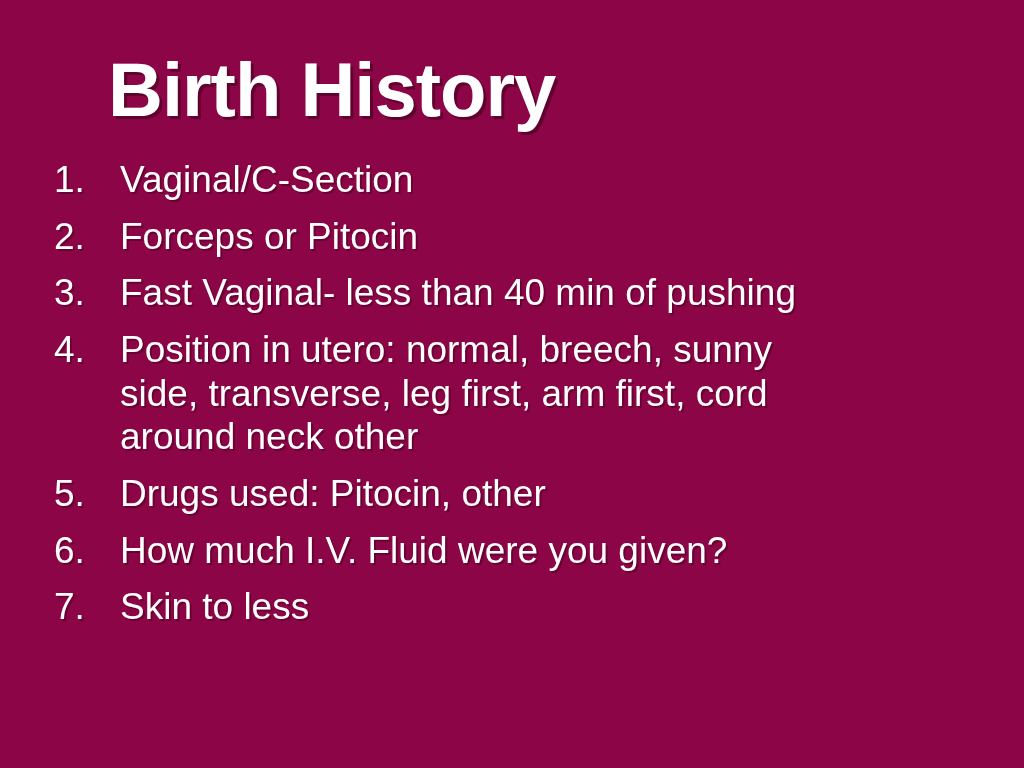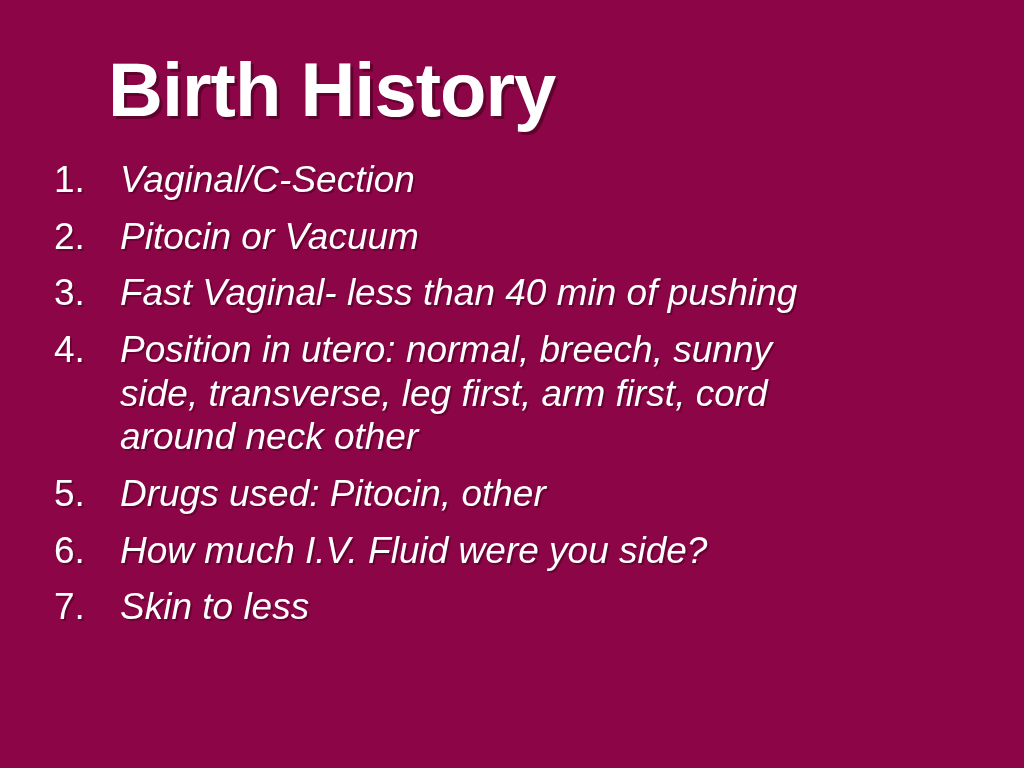--- a/index.html
+++ b/index.html
@@ -53,55 +53,54 @@
   .bullet-num {
     width: 72px;
     flex: 0 0 72px;
     text-align: left;
     padding-left: 6px;
     box-sizing: border-box;
   }
   .bullet-text {
     flex: 1 1 auto;
     padding-right: 120px;
-    font-style: italic;
   }
   
 </style>
 </head>
 <body>
 
 <div class="slide">
 
   <div class="slide-title">Birth History</div>
 
   <ul class="bullet-list">
     <li class="bullet-item">
       <span class="bullet-num">1.</span>
       <span class="bullet-text">Vaginal/C-Section</span>
     </li>
     <li class="bullet-item">
       <span class="bullet-num">2.</span>
-      <span class="bullet-text">Pitocin or Vacuum</span>
+      <span class="bullet-text">Forceps or Pitocin</span>
     </li>
     <li class="bullet-item">
       <span class="bullet-num">3.</span>
       <span class="bullet-text">Fast Vaginal- less than 40 min of pushing</span>
     </li>
     <li class="bullet-item">
       <span class="bullet-num">4.</span>
       <span class="bullet-text">Position in utero: normal, breech, sunny side, transverse, leg first, arm first, cord around neck other</span>
     </li>
     <li class="bullet-item">
       <span class="bullet-num">5.</span>
       <span class="bullet-text">Drugs used: Pitocin, other</span>
     </li>
     <li class="bullet-item">
       <span class="bullet-num">6.</span>
-      <span class="bullet-text">How much I.V. Fluid were you side?</span>
+      <span class="bullet-text">How much I.V. Fluid were you given?</span>
     </li>
     <li class="bullet-item">
       <span class="bullet-num">7.</span>
       <span class="bullet-text">Skin to less</span>
     </li>
   </ul>
 
 </div>
 
 </body></html>

